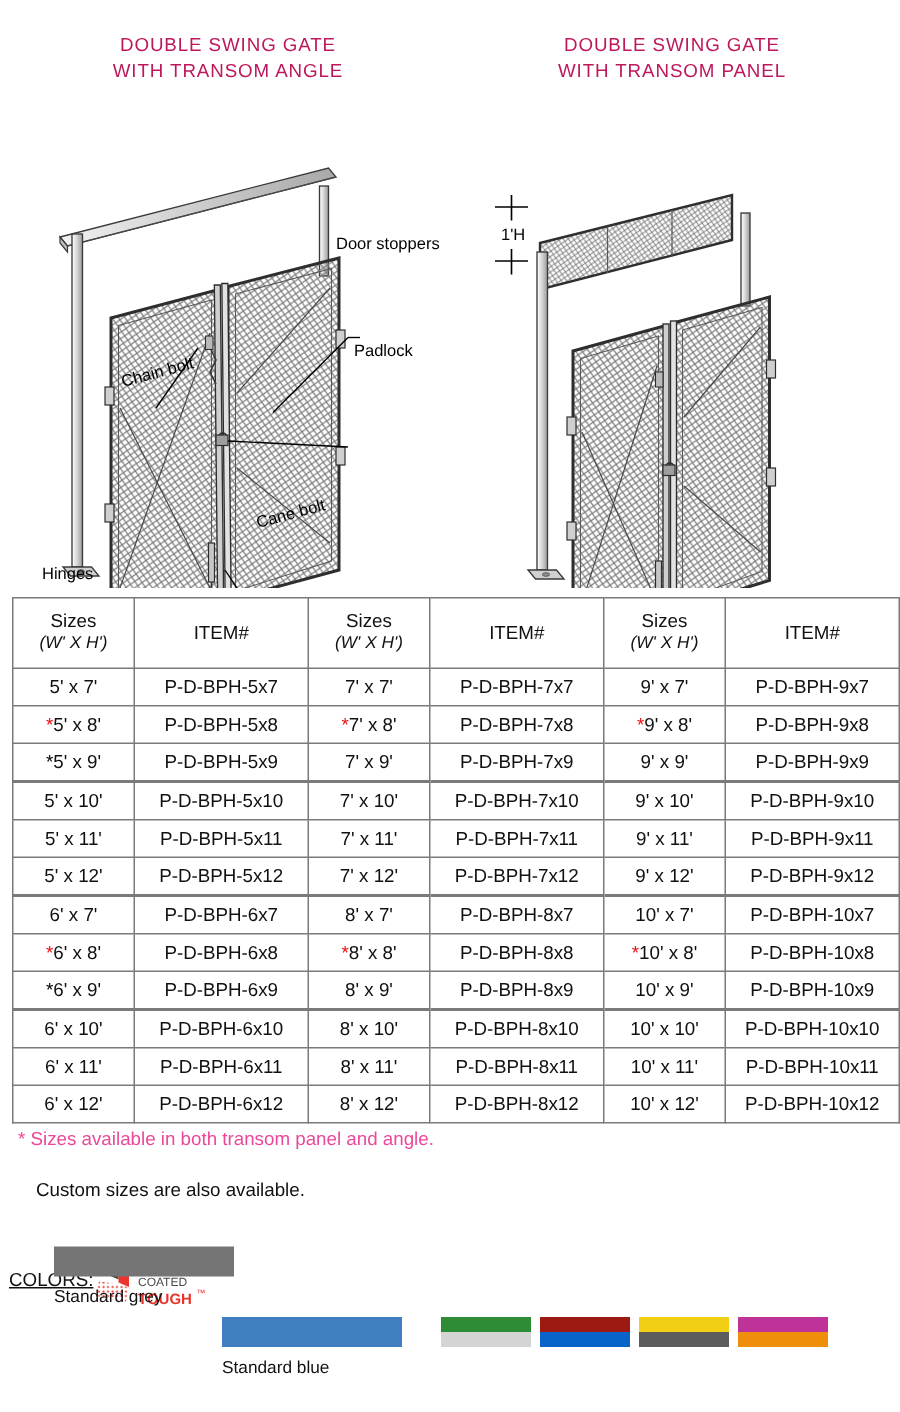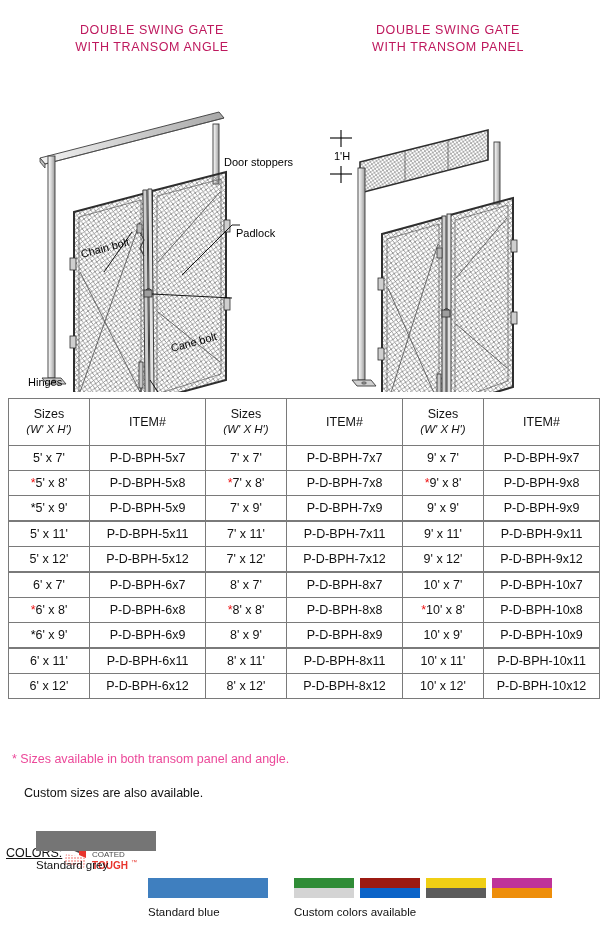--- a/index.html
+++ b/index.html
@@ -380,20 +380,28 @@
         </tr>
         <tr class="sep-row">
           <td class="col-size"><span class="ast-black">*</span>5' x 9'</td>
           <td class="col-item item-cell">P-D-BPH-5x9</td>
           <td class="col-size">7' x 9'</td>
           <td class="col-item item-cell">P-D-BPH-7x9</td>
           <td class="col-size">9' x 9'</td>
           <td class="col-item item-cell">P-D-BPH-9x9</td>
         </tr>
         <tr>
+          <td class="col-size">5' x 10'</td>
+          <td class="col-item item-cell">P-D-BPH-5x10</td>
+          <td class="col-size">7' x 10'</td>
+          <td class="col-item item-cell">P-D-BPH-7x10</td>
+          <td class="col-size">9' x 10'</td>
+          <td class="col-item item-cell">P-D-BPH-9x10</td>
+        </tr>
+        <tr>
           <td class="col-size">5' x 11'</td>
           <td class="col-item item-cell">P-D-BPH-5x11</td>
           <td class="col-size">7' x 11'</td>
           <td class="col-item item-cell">P-D-BPH-7x11</td>
           <td class="col-size">9' x 11'</td>
           <td class="col-item item-cell">P-D-BPH-9x11</td>
         </tr>
         <tr class="block-end">
           <td class="col-size">5' x 12'</td>
           <td class="col-item item-cell">P-D-BPH-5x12</td>
@@ -418,20 +426,28 @@
           <td class="col-size"><span class="ast-red">*</span>10' x 8'</td>
           <td class="col-item item-cell">P-D-BPH-10x8</td>
         </tr>
         <tr class="sep-row">
           <td class="col-size"><span class="ast-black">*</span>6' x 9'</td>
           <td class="col-item item-cell">P-D-BPH-6x9</td>
           <td class="col-size">8' x 9'</td>
           <td class="col-item item-cell">P-D-BPH-8x9</td>
           <td class="col-size">10' x 9'</td>
           <td class="col-item item-cell">P-D-BPH-10x9</td>
+        </tr>
+        <tr>
+          <td class="col-size">6' x 10'</td>
+          <td class="col-item item-cell">P-D-BPH-6x10</td>
+          <td class="col-size">8' x 10'</td>
+          <td class="col-item item-cell">P-D-BPH-8x10</td>
+          <td class="col-size">10' x 10'</td>
+          <td class="col-item item-cell">P-D-BPH-10x10</td>
         </tr>
         <tr>
           <td class="col-size">6' x 11'</td>
           <td class="col-item item-cell">P-D-BPH-6x11</td>
           <td class="col-size">8' x 11'</td>
           <td class="col-item item-cell">P-D-BPH-8x11</td>
           <td class="col-size">10' x 11'</td>
           <td class="col-item item-cell">P-D-BPH-10x11</td>
         </tr>
         <tr>
@@ -484,14 +500,13 @@
   <div class="custom-grid" id="custom-grid">
       <div style="background: rgb(47, 140, 54);"></div>
       <div style="background: rgb(156, 26, 17);"></div>
       <div style="background: rgb(240, 207, 20);"></div>
       <div style="background: rgb(191, 51, 153);"></div>
       <div style="background: rgb(212, 212, 212);"></div>
       <div style="background: rgb(10, 99, 200);"></div>
       <div style="background: rgb(92, 92, 92);"></div>
       <div style="background: rgb(238, 142, 10);"></div>
     </div>
-  <div class="swatch-caption">Custom colors available</div>
 </div>
 
 </body></html>

